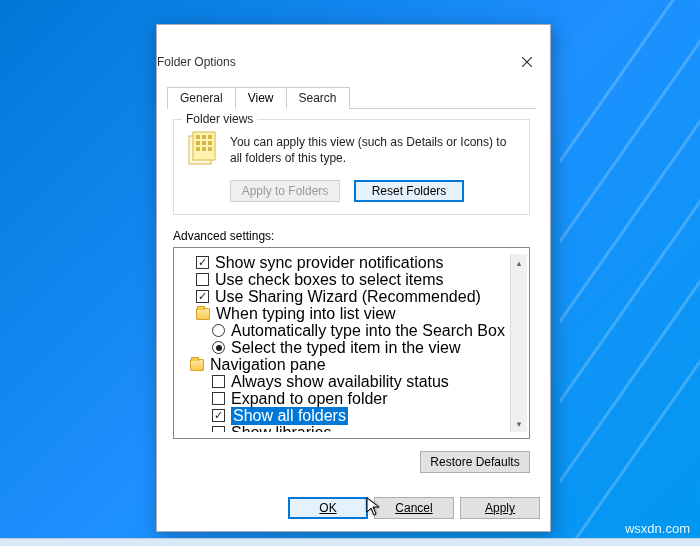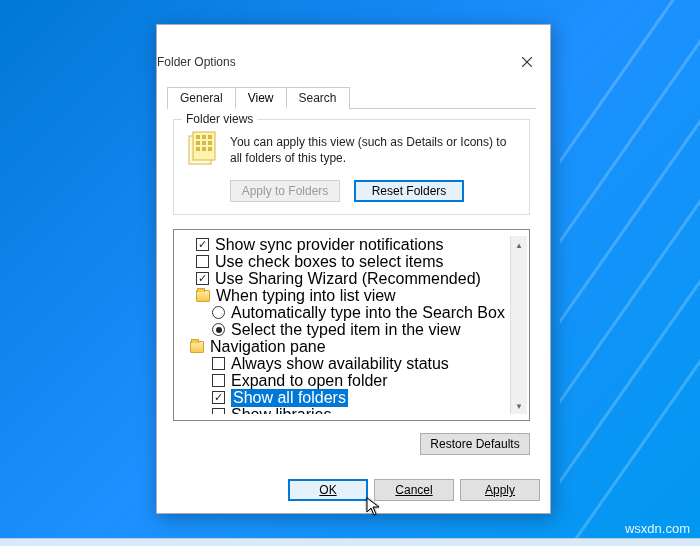--- a/index.html
+++ b/index.html
@@ -282,20 +282,21 @@
             </svg>
           </div>
           <div class="fv-desc">You can apply this view (such as Details or Icons) to all folders of this type.</div>
         </div>
         <div class="btn-row">
           <button class="win" disabled="">Apply to Folders</button>
           <button class="win focus">Reset Folders</button>
         </div>
       </div>
 
+      <div class="section-label">Advanced settings:</div>
 
       <div class="tree-box">
         <div class="tree-scroll">
           <div class="tree-item indent-1">
             <span class="chk checked"></span>
             <span>Show sync provider notifications</span>
           </div>
           <div class="tree-item indent-1">
             <span class="chk"></span>
             <span>Use check boxes to select items</span>

